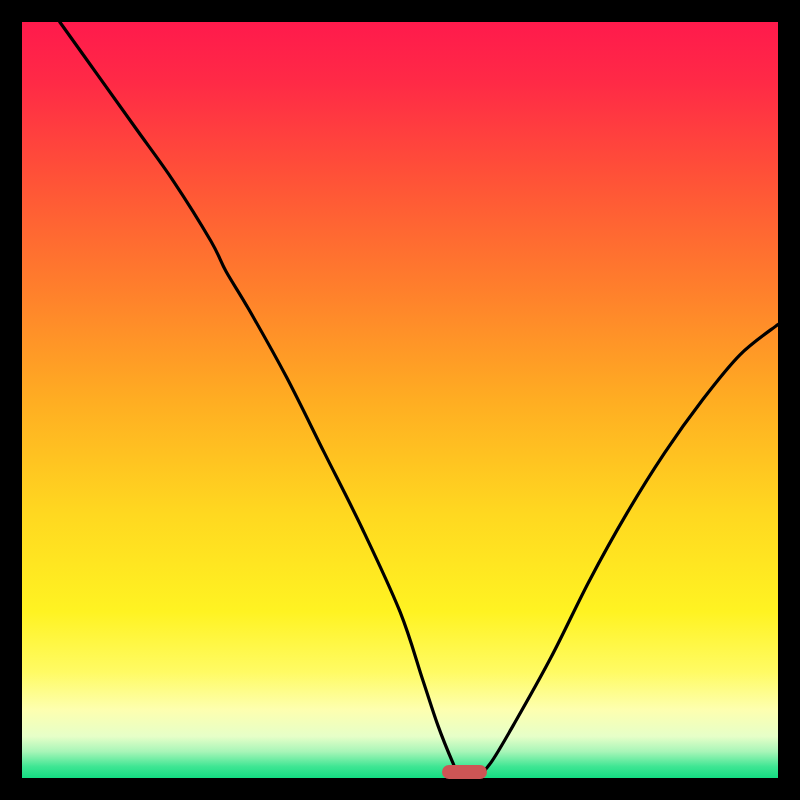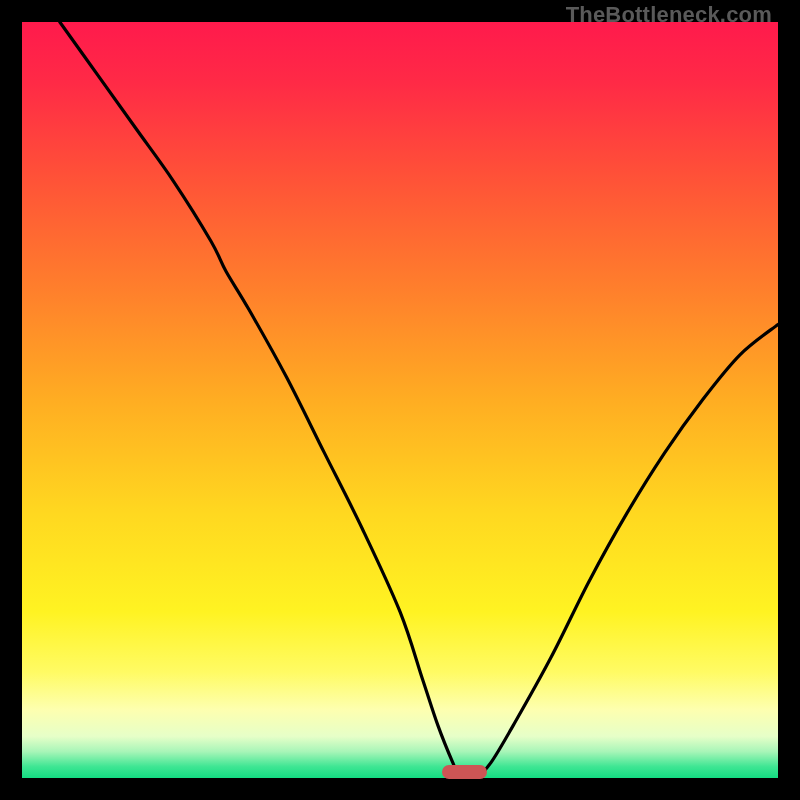--- a/index.html
+++ b/index.html
@@ -84,14 +84,13 @@
     </svg>
 
     <svg class="curve" viewBox="0 0 756 756" preserveAspectRatio="none">
       <path id="curve-path" d="M 37.8 0.0 C 44.1 8.8, 63.0 35.3, 75.6 52.9 C 88.2 70.6, 100.8 88.2, 113.4 105.8 C 126.0 123.5, 138.6 139.9, 151.2 158.8 C 163.8 177.7, 180.2 204.1, 189.0 219.2 C 197.8 234.4, 197.8 238.1, 204.1 249.5 C 210.4 260.8, 216.7 269.6, 226.8 287.3 C 236.9 304.9, 252.0 331.4, 264.6 355.3 C 277.2 379.3, 289.8 405.7, 302.4 430.9 C 315.0 456.1, 327.6 480.1, 340.2 506.5 C 352.8 533.0, 367.9 564.5, 378.0 589.7 C 388.1 614.9, 394.4 638.8, 400.7 657.7 C 407.0 676.6, 410.8 689.2, 415.8 703.1 C 420.8 716.9, 427.1 732.1, 430.9 740.9 C 434.7 749.7, 434.7 753.5, 438.5 756.0 L 453.6 756.0 C 458.6 753.5, 462.4 749.7, 468.7 740.9 C 475.0 732.1, 481.3 720.7, 491.4 703.1 C 501.5 685.4, 516.6 659.0, 529.2 635.0 C 541.8 611.1, 554.4 583.4, 567.0 559.4 C 579.6 535.5, 592.2 512.8, 604.8 491.4 C 617.4 470.0, 630.0 449.8, 642.6 430.9 C 655.2 412.0, 667.8 394.4, 680.4 378.0 C 693.0 361.6, 705.6 345.2, 718.2 332.6 C 730.8 320.0, 749.7 307.4, 756.0 302.4 " fill="none" stroke="#000000" stroke-width="3.2" stroke-linecap="round" stroke-linejoin="round"></path>
     </svg>
 
     <div id="marker" class="marker" style="left: 419.58px; width: 45.36px; top: 743.22px; background: rgb(205, 85, 85);"></div>
 
   </div>
 
-  <div class="watermark">TheBottleneck.com</div>
 </div>
 
 </body></html>

